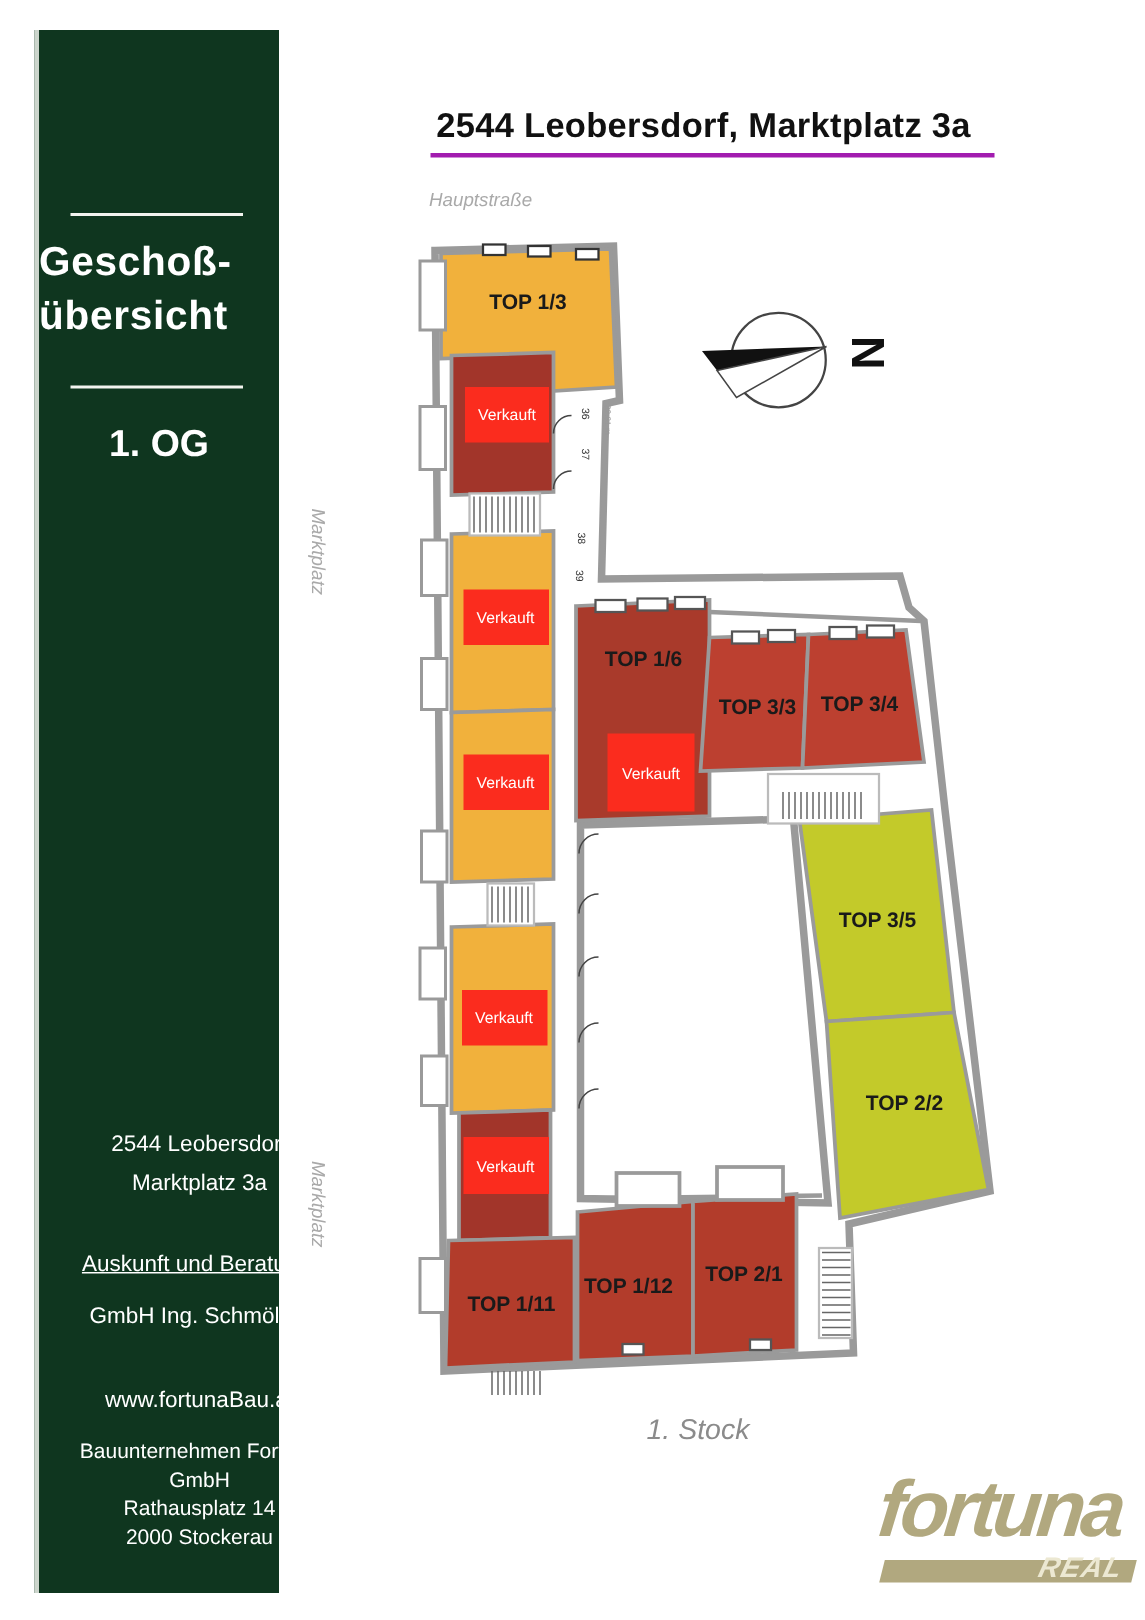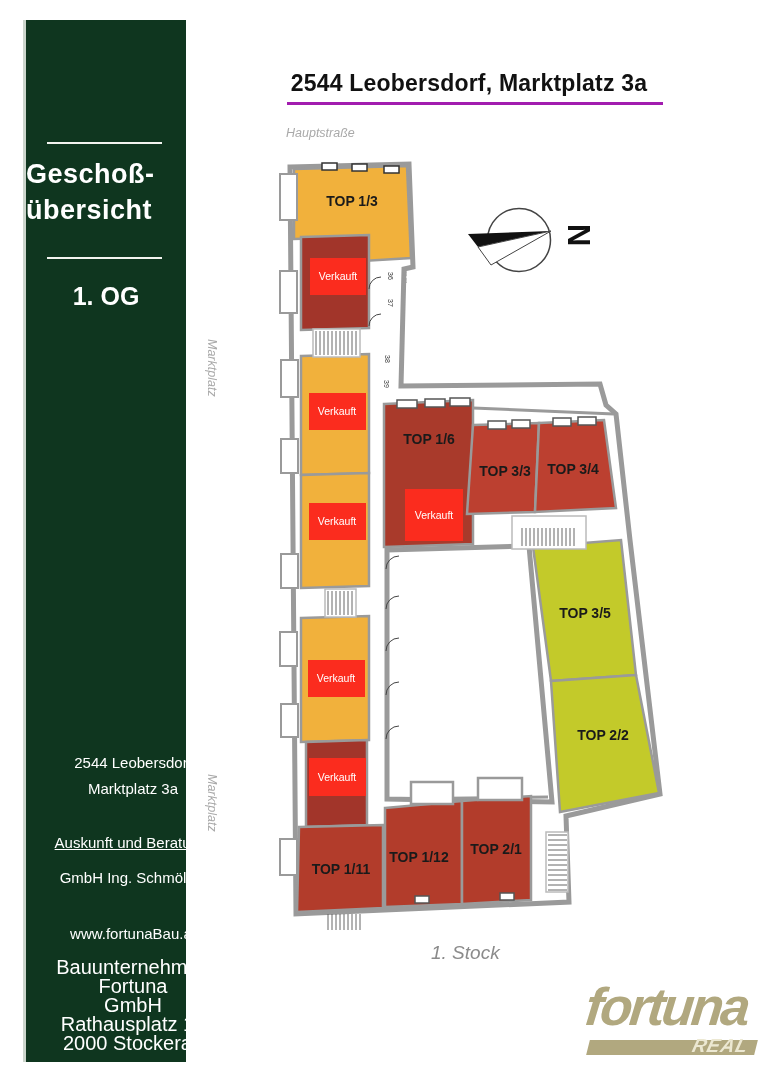--- a/index.html
+++ b/index.html
@@ -10,21 +10,21 @@
   .sidebar{position:absolute;left:23px;top:20px;width:160px;height:1042px;
            background:#0f361f;border-left:3px solid #ccd5cc;color:#fff;}
   .sb-rule{position:absolute;left:21px;width:115px;height:2px;background:#f2f4ef;}
   .sb-head{position:absolute;left:0;width:100%;text-align:left;
            font-weight:bold;font-size:27px;letter-spacing:.5px;line-height:36px;}
   .sb-floor{position:absolute;left:0;width:100%;text-align:center;
             font-weight:bold;font-size:25px;}
   .sb-block{position:absolute;left:0;width:100%;text-align:center;font-size:15px;line-height:26px;margin-left:27px;}
   .sb-bold{font-weight:normal;}
   .sb-underline{text-decoration:underline;}
-  .sb-small{font-size:20px;line-height:19px;}
+  .sb-small{font-size:14px;line-height:19px;}
 
   
   .title-wrap{position:absolute;left:215px;top:70px;width:520px;text-align:center;}
   .title{display:inline-block;font-size:23px;font-weight:bold;color:#111;
          border-bottom:3px solid #a21caf;padding:0 16px 5px 4px;letter-spacing:.2px;}
 
   
   .plan{position:absolute;left:200px;top:104px;width:563px;height:860px;}
   .plan svg{width:100%;height:100%;display:block;}
   text{font-family:"Liberation Sans", sans-serif;}

